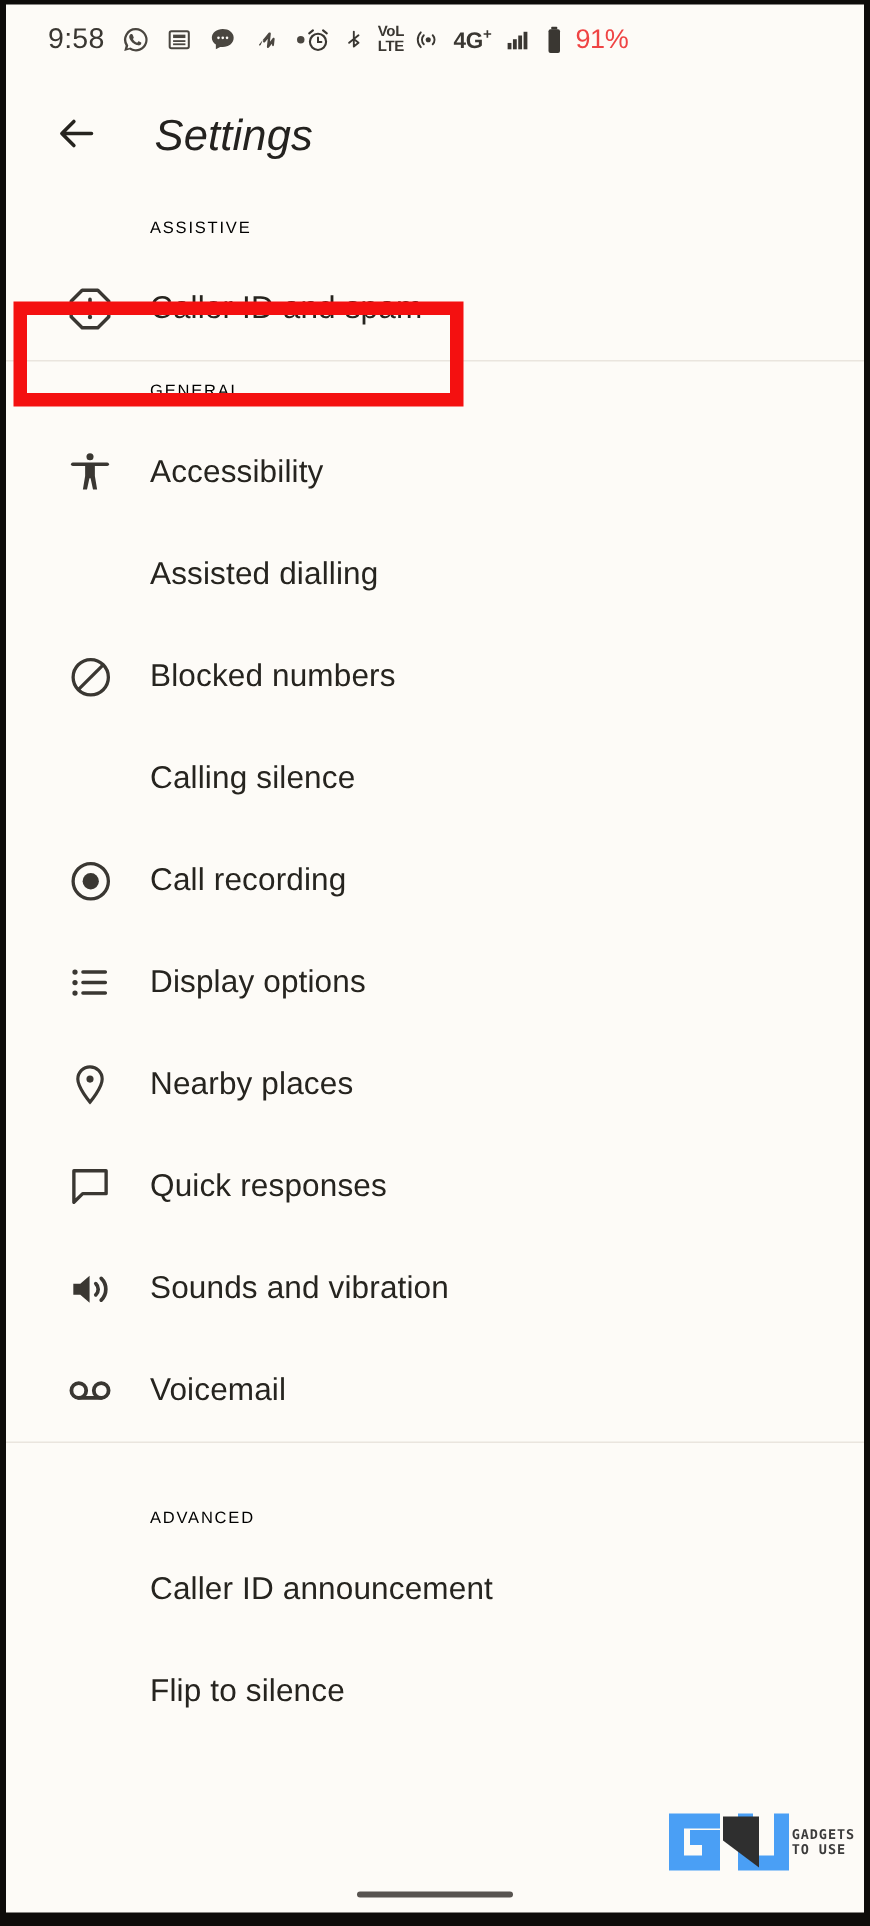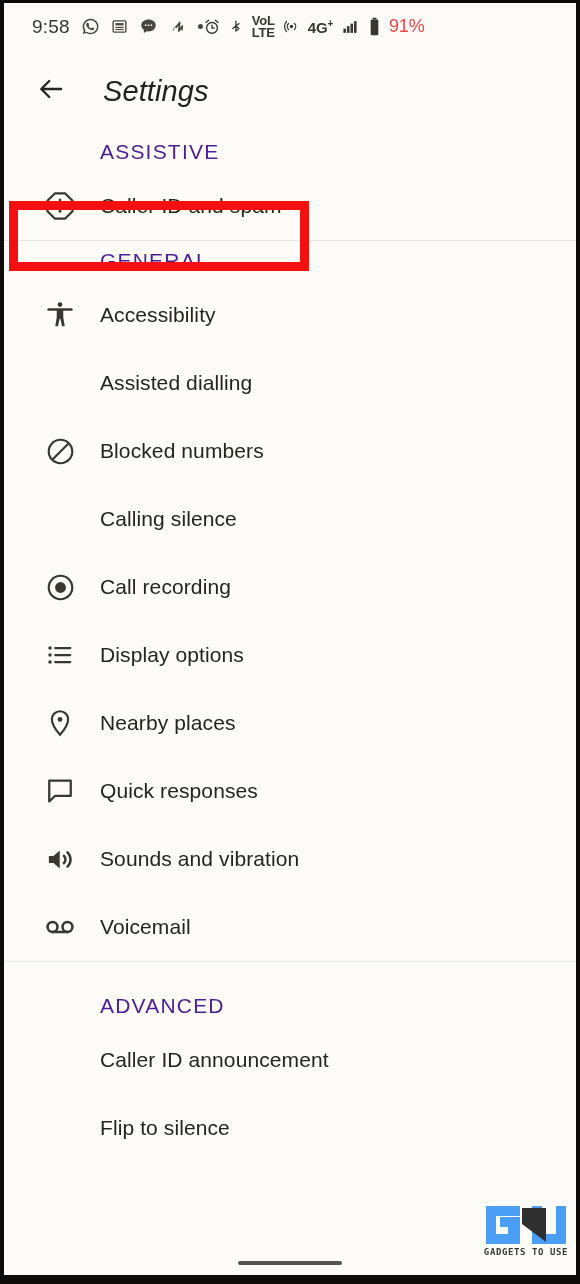--- a/index.html
+++ b/index.html
@@ -29,32 +29,32 @@
     color:#4a4640;
   }
   .sb-left { display:flex; align-items:center; gap:11px; }
   .sb-time { font-size:19px; font-weight:400; letter-spacing:.2px; color:#3a3732; }
   .sb-right { display:flex; align-items:center; gap:8px; }
   .sb-ico { display:inline-flex; align-items:center; justify-content:center; }
   .sb-dot { width:5px; height:5px; border-radius:50%; background:#4a4640; display:inline-block; }
   .sb-4g { font-size:15px; font-weight:700; color:#3a3732; letter-spacing:-.2px;}
   .sb-4g sup { font-size:10px; }
   .sb-volte { display:flex; flex-direction:column; align-items:center; line-height:.92;
-              font-size:13px; font-weight:700; color:#3a3732; letter-spacing:-.2px;}
+              font-size:10px; font-weight:700; color:#3a3732; letter-spacing:-.2px;}
   .sb-batt-txt { font-size:18px; color:#ef4444; letter-spacing:-.2px; }
 
   
   .appbar { height:82px; display:flex; align-items:center; padding-left:24px; }
   .back-btn { width:46px; height:46px; display:flex; align-items:center; justify-content:center; }
   .appbar-title { font-size:29px; color:#24221f; margin-left:29px; letter-spacing:.1px;font-style:italic; }
 
   
   .section-head {
-    font-size:21px; letter-spacing:1.2px; font-weight:500;
-    color:#4c1d95; padding:0 0 0 96px;
+    font-size:11px; letter-spacing:1.2px; font-weight:500;
+    color:#000000; padding:0 0 0 96px;
     display:flex; align-items:center; height:40px;
   }
   .row {
     display:flex; align-items:center;
     height:68px; padding-left:16px; position:relative;
   }
   .row-ico {
     width:80px; min-width:80px;
     display:flex; align-items:center; justify-content:center;
     color:#3a3732;
@@ -68,21 +68,21 @@
     left:5px; top:198px; width:300px; height:70px;
     border:9px solid #f41010;
     pointer-events:none;
     z-index:5;
   }
 
   
   .watermark {
     position:absolute; right:6px; bottom:18px;
     width:88px; height:58px;
-    display:flex; flex-direction:column; align-items:center; justify-content:flex-end;
+    display:flex; flex-direction:row; align-items:center; justify-content:flex-end;
   }
   .wm-mark { position:relative; width:84px; height:42px; }
   .wm-text {
     font-family:"DejaVu Sans Mono", monospace;
     font-size:9px; font-weight:700; color:#3b3b3b;
     letter-spacing:.6px; margin-top:1px;
   }
 
   
   .gesture {

